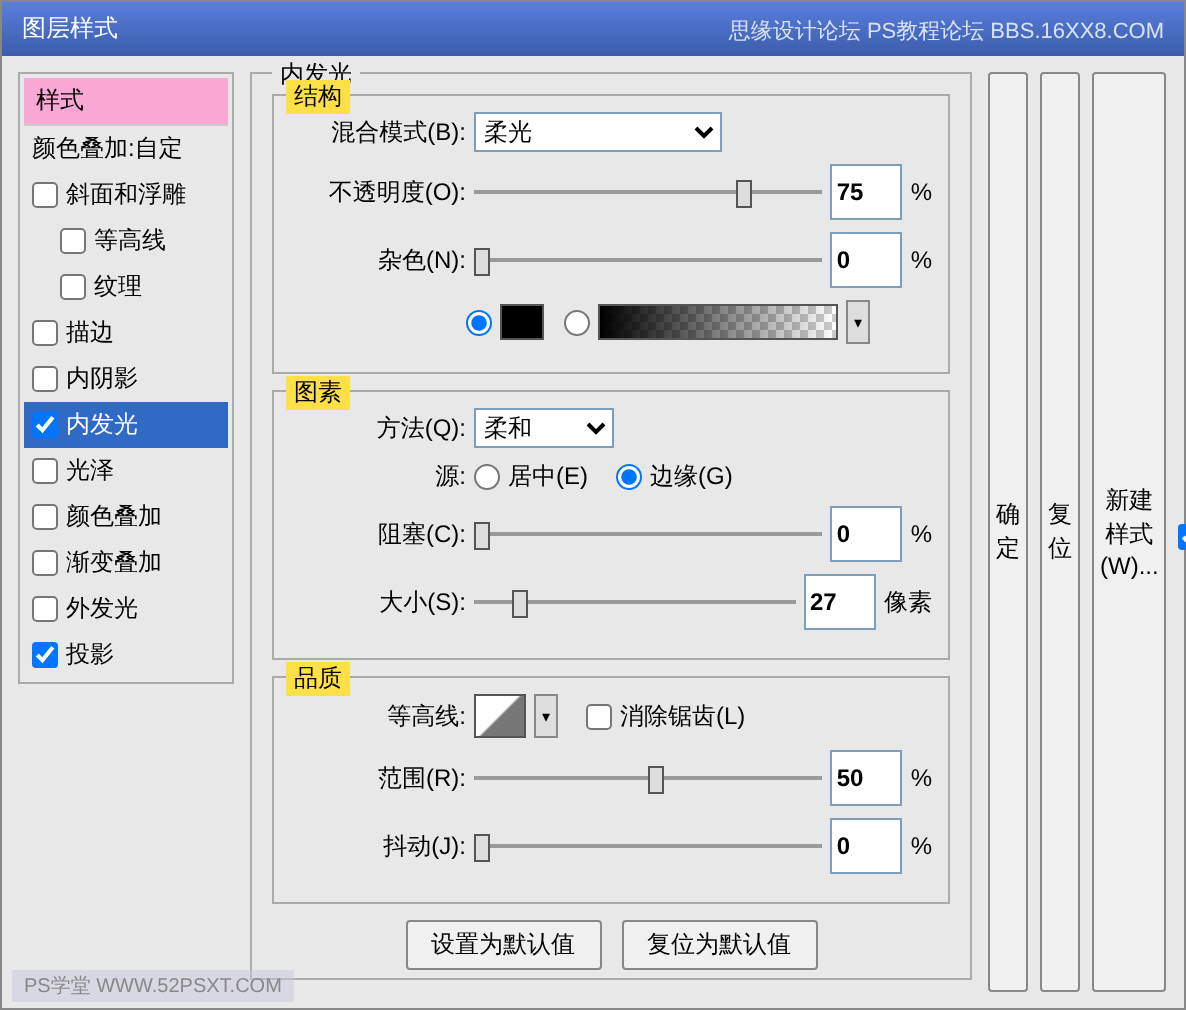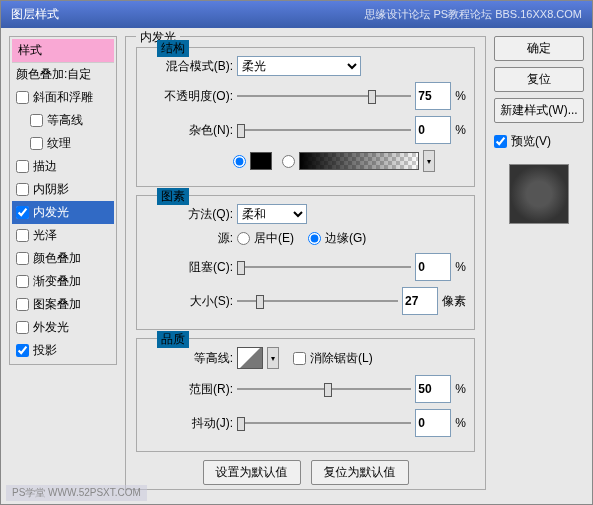--- a/index.html
+++ b/index.html
@@ -1,48 +1,48 @@
 <!DOCTYPE html>
 <html><head>
 <meta charset="utf-8">
 <style>
 * { box-sizing: border-box; margin: 0; padding: 0; font-family: "Microsoft YaHei", SimSun, sans-serif; font-size: 12px; }
 body { background: #e8e8e8; width: 593px; height: 505px; position: relative; }
 .dialog { width: 593px; height: 505px; background: #e8e8e8; border: 1px solid #888; display: flex; flex-direction: column; }
-.titlebar { background: linear-gradient(#5a7edc, #3a5dab); color: white; padding: 5px 10px; font-size: 13px; display: flex; justify-content: space-between; align-items: center; }
+.titlebar { background: linear-gradient(#5a7edc, #3a5dab); color: white; padding: 5px 10px; font-size: 13px; display: flex; justify-content: space-between; align-items: flex-end; }
 .titlebar-right { font-size: 11px; opacity: 0.8; }
 .content { flex: 1; display: flex; padding: 8px; gap: 8px; }
 .left-panel { width: 108px; }
 .styles-box { border: 1px solid #aaa; padding: 2px; }
 .style-header { padding: 3px 6px; border-bottom: 1px solid #ccc; background: #f9a8d4; }
 .style-item { padding: 3px 4px; display: flex; align-items: center; cursor: pointer; }
 .style-item.selected { background: #316ac5; color: white; }
 .style-item.indent { padding-left: 18px; }
 .style-item input[type="checkbox"] { margin-right: 4px; width: 13px; height: 13px; }
 .center-panel { flex: 1; }
 .panel-box { border: 1px solid #aaa; padding: 10px 10px 4px; position: relative; margin-bottom: 6px; }
 .panel-title { position: absolute; top: -8px; left: 10px; background: #e8e8e8; padding: 0 4px; }
 .sub-fieldset { border: 1px solid #aaa; padding: 8px; margin-bottom: 8px; position: relative; }
-.sub-title { position: absolute; top: -8px; left: 20px; background: #0369a1; padding: 0 4px; }
+.sub-title { position: absolute; top: -8px; left: 6px; background: #fde047; padding: 0 4px; }
 .row { display: flex; align-items: center; margin-bottom: 6px; gap: 4px; }
 .row label { min-width: 88px; text-align: right; }
 select { height: 20px; border: 1px solid #7f9db9; background: white; }
 .slider { flex: 1; height: 18px; position: relative; }
 .slider-track { position: absolute; top: 8px; left: 0; right: 0; height: 2px; background: #999; }
 .slider-thumb { position: absolute; top: 3px; width: 8px; height: 14px; background: #ddd; border: 1px solid #555; }
 .val-input { width: 36px; height: 28px; border: 1px solid #7f9db9; text-align: left; padding-left: 2px; font-weight: bold; }
 .color-swatch { width: 22px; height: 18px; border: 1px solid #555; display: inline-block; }
 .gradient-swatch { width: 120px; height: 18px; border: 1px solid #555; background: linear-gradient(to right, black, transparent), repeating-conic-gradient(#ccc 0 25%, white 0 50%) 0/8px 8px; display: inline-block; }
 .contour-swatch { width: 26px; height: 22px; border: 1px solid #555; background: linear-gradient(135deg, white 48%, #777 52%); display: inline-block; }
 .contour-arrow { width: 12px; height: 22px; border: 1px solid #888; background: #ddd; display: inline-flex; align-items: center; justify-content: center; font-size: 8px; }
 .radio-group { display: flex; align-items: center; gap: 4px; }
 input[type="radio"] { margin: 0; }
 .btn-row { display: flex; justify-content: center; gap: 10px; margin-top: 4px; }
 .btn { border: 1px solid #888; background: #f0f0f0; padding: 3px 12px; cursor: pointer; border-radius: 2px; }
-.right-panel { width: 90px; display: flex; flex-direction: column; gap: 6px; }
+.right-panel { width: 90px; display: flex; flex-direction: row; gap: 6px; }
 .right-btn { width: 100%; border: 1px solid #888; background: #f0f0f0; padding: 3px; cursor: pointer; border-radius: 2px; text-align: center; }
 .preview-check { display: flex; align-items: center; gap: 4px; margin-top: 4px; }
 .preview-box { width: 60px; height: 60px; background: radial-gradient(circle, #555 30%, #333 70%); border: 1px solid #888; margin: 8px auto; }
 .watermark { position: absolute; bottom: 4px; left: 6px; font-size: 10px; color: #888; background: rgba(200,200,220,0.5); padding: 1px 6px; }
 </style>
 </head>
 <body>
 
 <div class="dialog">
   <div class="titlebar">
@@ -86,24 +86,20 @@
               <input type="checkbox" style="">
               <span>光泽</span>
             </div>
             <div class="style-item">
               <input type="checkbox" style="">
               <span>颜色叠加</span>
             </div>
             <div class="style-item">
               <input type="checkbox" style="">
               <span>渐变叠加</span>
-            </div>
-            <div class="style-item">
-              <input type="checkbox" style="">
-              <span>图案叠加</span>
             </div>
             <div class="style-item">
               <input type="checkbox" style="">
               <span>外发光</span>
             </div>
             <div class="style-item">
               <input type="checkbox" checked="" style="">
               <span>投影</span>
             </div>
           </div>

